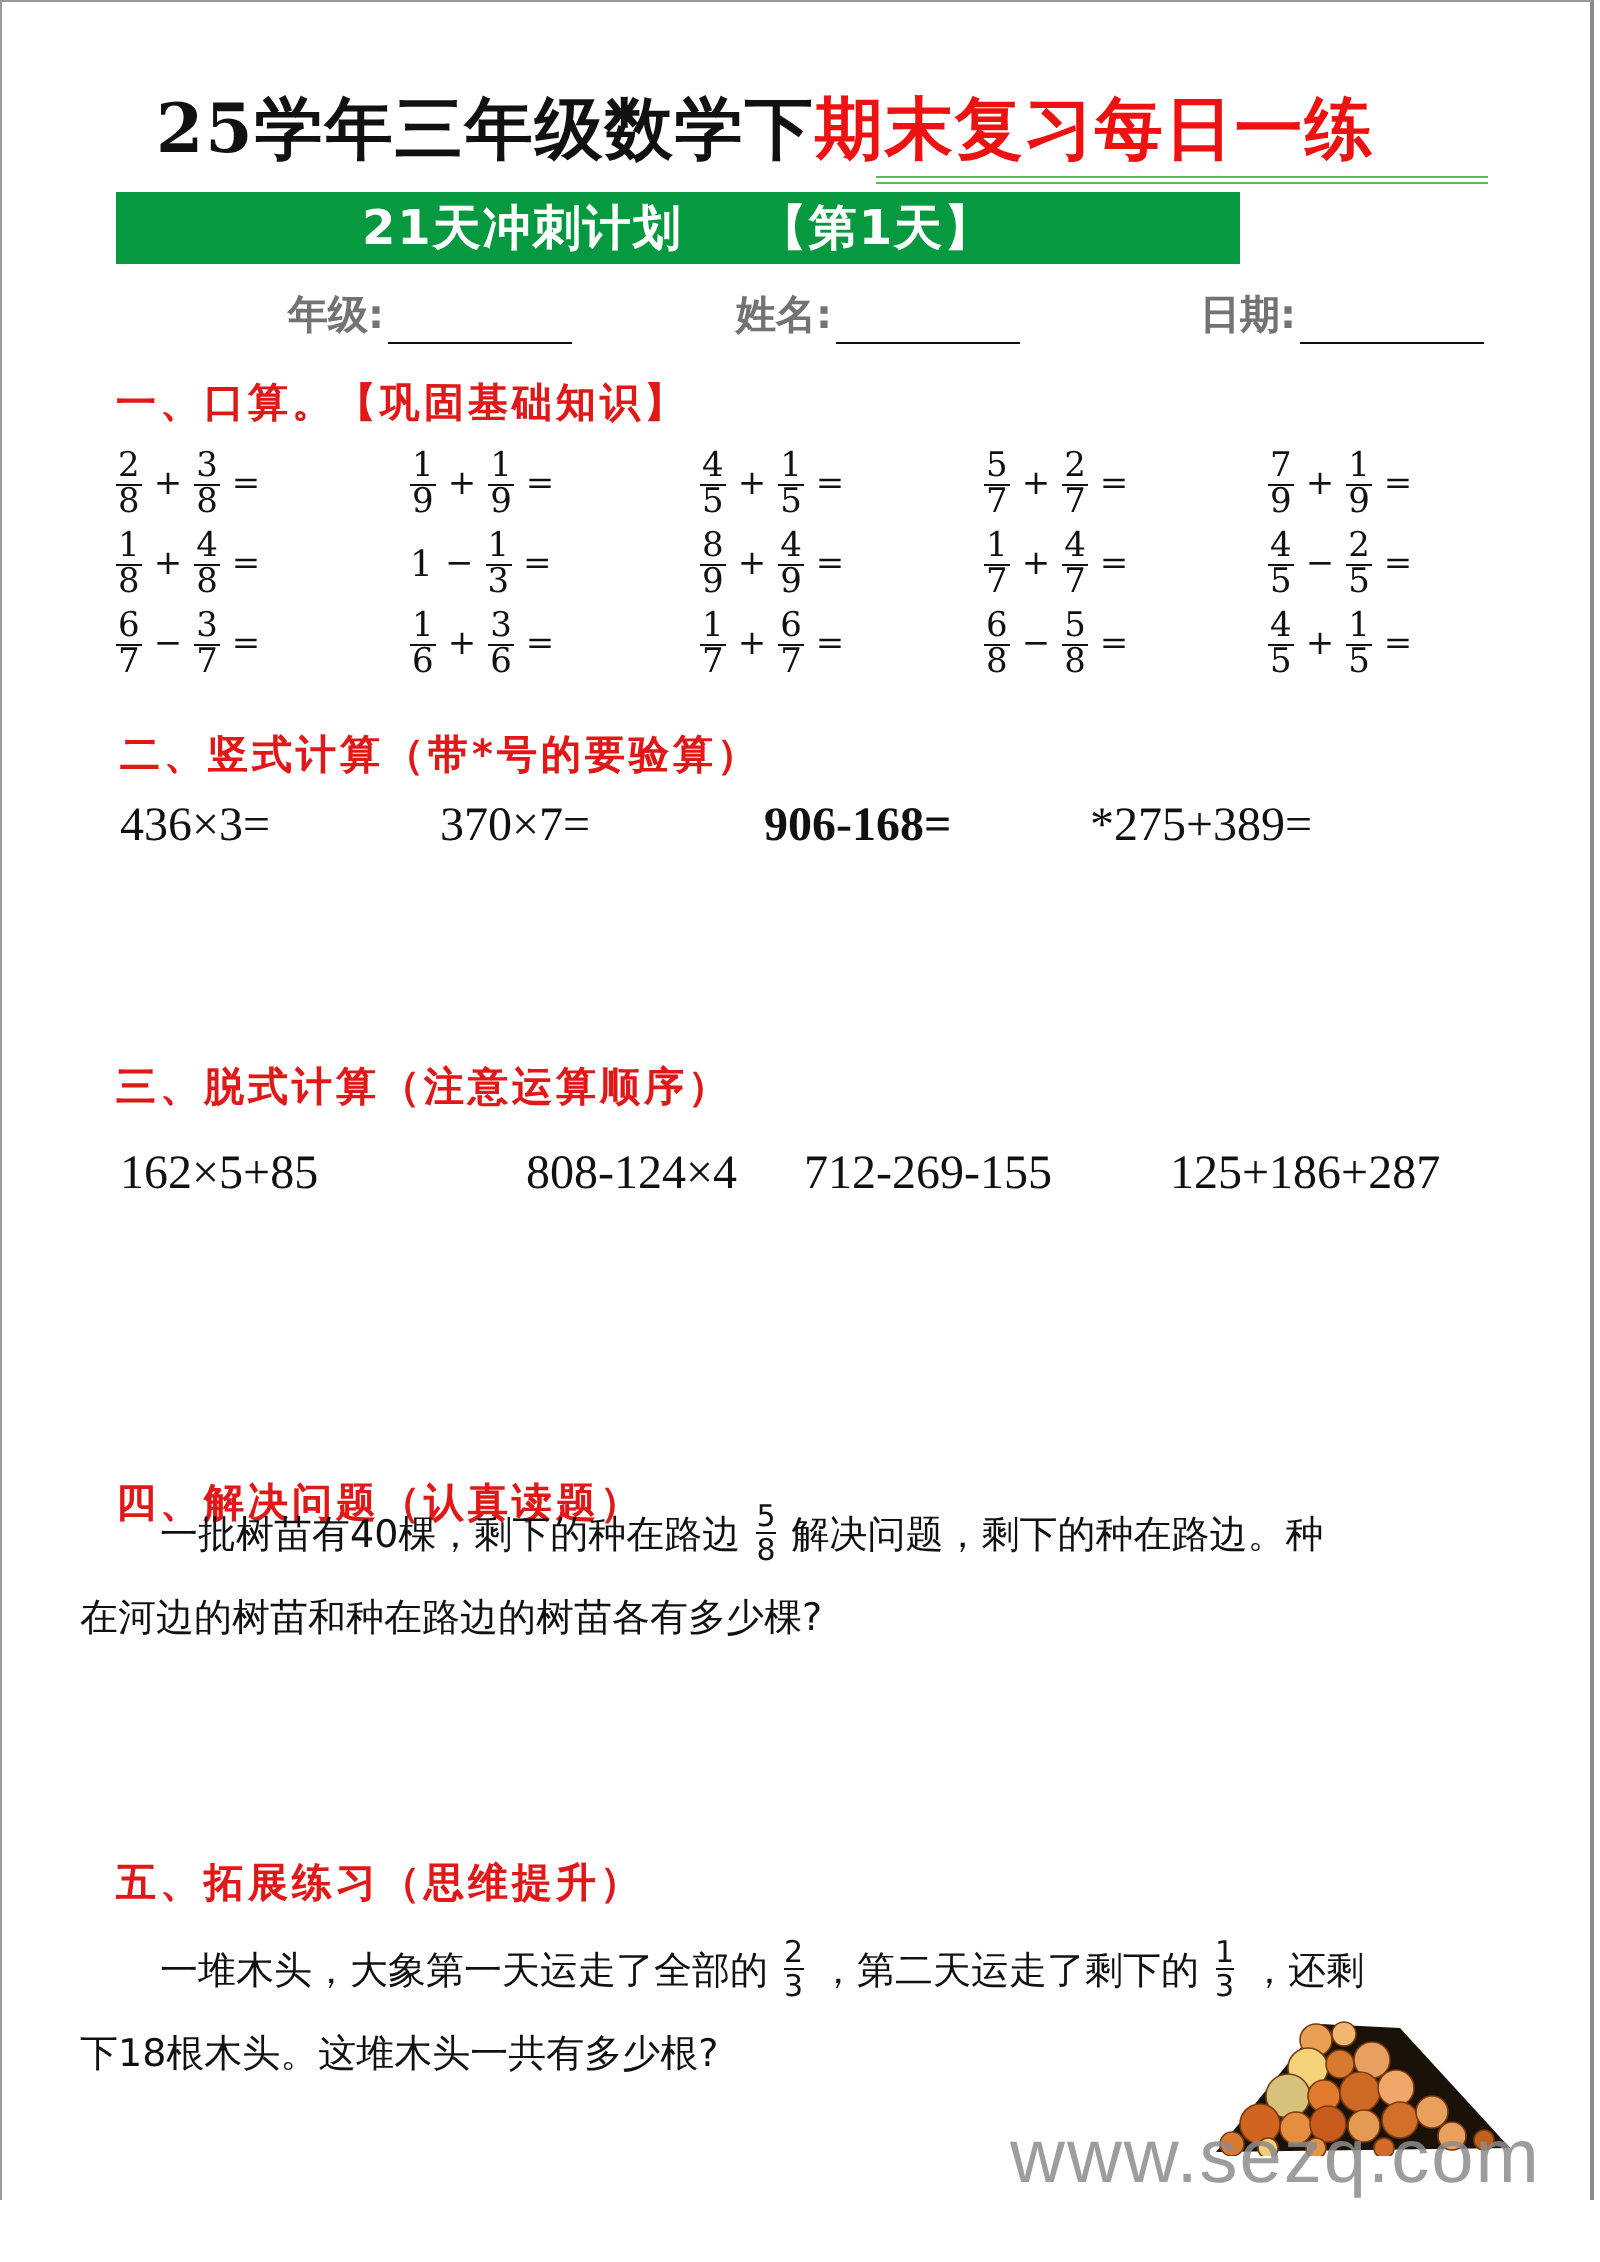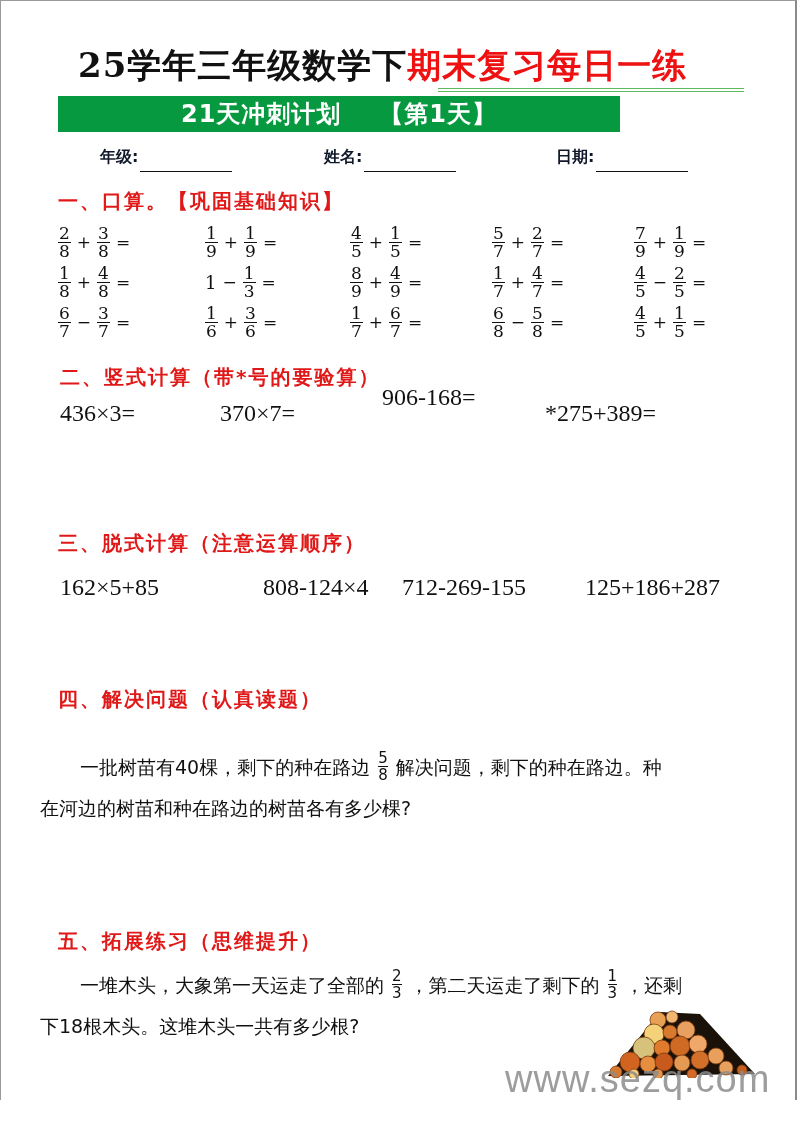--- a/index.html
+++ b/index.html
@@ -8,21 +8,21 @@
   .abs { position: absolute; }
 
   .title { left: 78px; top: 40px; height: 50px; white-space: nowrap; font-family: "DejaVu Serif", "Liberation Serif", serif; font-weight: bold; font-size: 34px; line-height: 50px; letter-spacing: 1px; }
   .title .black { color: #111; }
   .title .red { color: #ee1111; }
   .title-underline { left: 438px; top: 88px; width: 306px; height: 4px; border-top: 1px solid #5cb85c; border-bottom: 1px solid #5cb85c; box-sizing: border-box; }
 
   .banner { left: 58px; top: 96px; width: 562px; height: 36px; background: #07993f; color: #fff; font-family: "DejaVu Sans", "Liberation Sans", sans-serif; font-weight: bold; font-size: 24px; line-height: 36px; text-align: center; letter-spacing: 1px; }
   .banner .gap { display: inline-block; width: 38px; }
 
-  .info-row { top: 142px; height: 30px; font-family: "DejaVu Sans", "Liberation Sans", sans-serif; font-weight: bold; font-size: 16px; line-height: 30px; color: #0f172a; }
+  .info-row { top: 142px; height: 30px; font-family: "DejaVu Sans", "Liberation Sans", sans-serif; font-weight: bold; font-size: 20px; line-height: 30px; color: #737373; margin-left: 44px; }
   .info-label { display: inline-block; vertical-align: bottom; }
   .info-line { display: inline-block; width: 92px; border-bottom: 1.5px solid #111; height: 22px; vertical-align: bottom; margin-left: 2px; }
 
   .section-title { font-family: "DejaVu Sans", "Liberation Sans", sans-serif; font-weight: bold; font-size: 20px; color: #e01818; white-space: nowrap; letter-spacing: 2px; }
 
   .frac-eq { position: absolute; height: 40px; display: flex; align-items: center; font-family: "DejaVu Serif", "Liberation Serif", serif; font-size: 17px; white-space: nowrap; }
   .frac { display: inline-flex; flex-direction: column; align-items: center; line-height: 17px; font-size: 17px; }
   .frac .num { display: block; padding: 0 1px; }
   .frac .den { display: block; border-top: 1.5px solid #111; padding: 0 1px; }
   .op { display: inline-block; margin: 0 6px; font-size: 17px; }
@@ -239,30 +239,30 @@
         <span class="num">1</span>
         <span class="den">5</span>
       </span>
       <span class="op">=</span>
     </div>
   </div>
 
 <div class="abs section-title" style="left:60px; top:364px;text-align:center;">二、竖式计算（带*号的要验算）</div>
 <div class="abs calc" style="left:60px; top:400px;">436×3=</div>
 <div class="abs calc" style="left:220px; top:400px;">370×7=</div>
-<div class="abs calc" style="left:382px; top:384px;">906-168=</div>
+<div class="abs calc" style="left:382px; top:400px;font-weight:bold;">906-168=</div>
 <div class="abs calc" style="left:545px; top:400px;">*275+389=</div>
 
 <div class="abs section-title" style="left:58px; top:530px;">三、脱式计算（注意运算顺序）</div>
 <div class="abs calc" style="left:60px; top:574px;">162×5+85</div>
 <div class="abs calc" style="left:238px; top:574px;margin-left:25px;">808-124×4</div>
 <div class="abs calc" style="left:402px; top:574px;">712-269-155</div>
 <div class="abs calc" style="left:585px; top:574px;">125+186+287</div>
 
-<div class="abs section-title" style="left:58px; top:686px;">四、解决问题（认真读题）</div>
+<div class="abs section-title" style="left:58px; top:738px;">四、解决问题（认真读题）</div>
 <div class="abs para" style="left:80px; top:752px;">
   <span>一批树苗有40棵，剩下的种在路边</span><span class="ifrac">
       <span class="num">5</span>
       <span class="den">8</span>
     </span><span>解决问题，剩下的种在路边。种</span>
 </div>
 <div class="abs para" style="left:40px; top:796px;">在河边的树苗和种在路边的树苗各有多少棵?</div>
 
 <div class="abs section-title" style="left:58px; top:928px;">五、拓展练习（思维提升）</div>
 <div class="abs para" style="left:80px; top:970px;">

